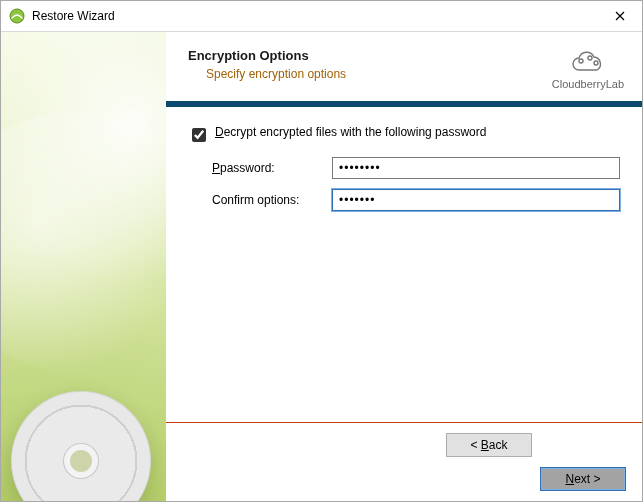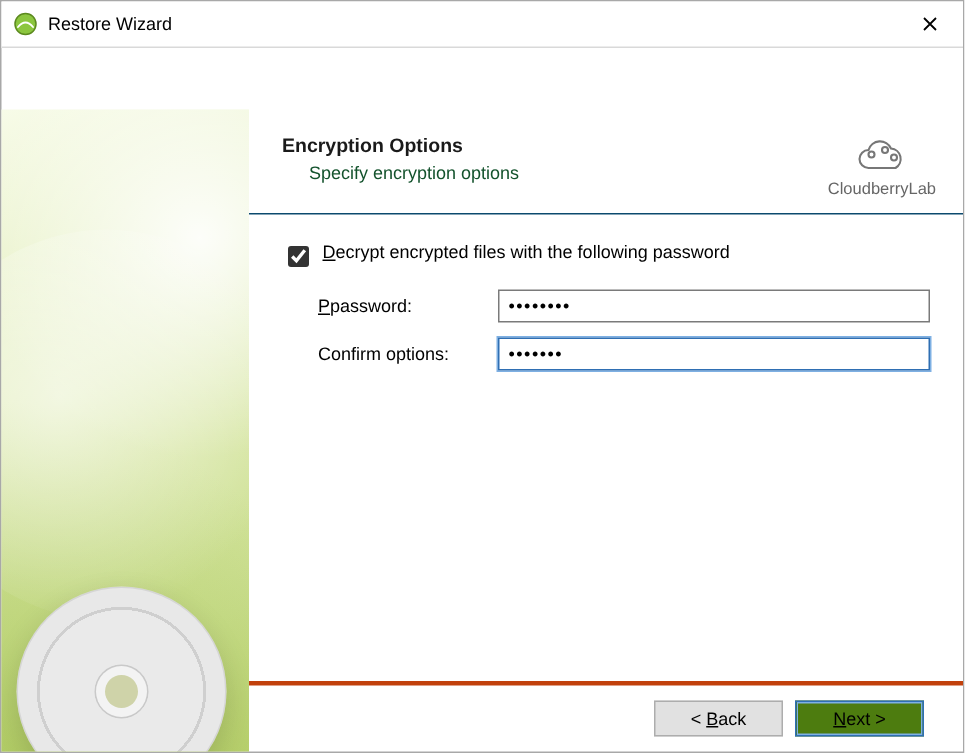--- a/index.html
+++ b/index.html
@@ -11,21 +11,20 @@
     color: #000;
   }
   .window {
     width: 643px;
     height: 502px;
     border: 1px solid #a8a8a8;
     box-sizing: border-box;
     display: flex;
     flex-direction: column;
     background: #fff;
-    gap: 41px;
   }
   .titlebar {
     height: 30px;
     background: #fff;
     display: flex;
     align-items: center;
     border-bottom: 1px solid #d9d9d9;
   }
   .titlebar .app-icon {
     width: 16px; height: 16px;
@@ -88,34 +87,34 @@
 
   .main {
     flex: 1;
     display: flex;
     flex-direction: column;
     position: relative;
   }
   .header {
     display: flex;
     padding: 16px 18px 10px 22px;
-    border-bottom: 1px solid #0c4a6e;
-    align-items: flex-end;
+    border-bottom: 6px solid #0c4a6e;
+    align-items: center;
   }
   .header .texts { flex: 1; }
   .header h1 {
     margin: 0 0 4px 0;
     font-size: 13px;
     font-weight: 600;
     color: #1a1a1a;
   }
   .header .sub {
     margin: 0 0 10px 18px;
     font-size: 12px;
-    color: #14532d;
+    color: #a16207;
   }
   .brand {
     text-align: center;
     color: #666;
     font-size: 11px;
   }
   .brand svg { display:block; margin:0 auto 2px;}
   .content {
     padding: 18px 22px;
   }
@@ -150,41 +149,42 @@
     box-sizing: border-box;
     background:#fff;
     letter-spacing: 1px;
   }
   .field.active input[type=password]{
     border-color:#2f6fb3;
     box-shadow: 0 0 0 1px #7eb0e3;
   }
 
   .footer {
-    border-top: 3px solid #c2410c;
-    padding: 10px 26px;
+    border-top: 1px solid #c2410c;
+    padding: 10px 16px;
     display: flex;
     justify-content: flex-end;
     gap: 8px;
   }
   .btn {
     min-width: 86px;
     height: 24px;
     border: 1px solid #adadad;
     background: #e1e1e1;
     font-family: inherit;
     font-size: 12px;
     color: #000;
     padding: 0 10px;
     cursor: pointer;
   }
   .btn.primary {
     border-color: #2f6fb3;
     box-shadow: 0 0 0 1px #7eb0e3 inset;
-    background: #4d7c0f;
+    background: #a3a3a3;
+    margin-top: 34px;
   }
   .btn .u { text-decoration: underline; }
 </style>
 </head>
 <body>
 
 <div class="window">
 
   <div class="titlebar">
     <span class="app-icon">

